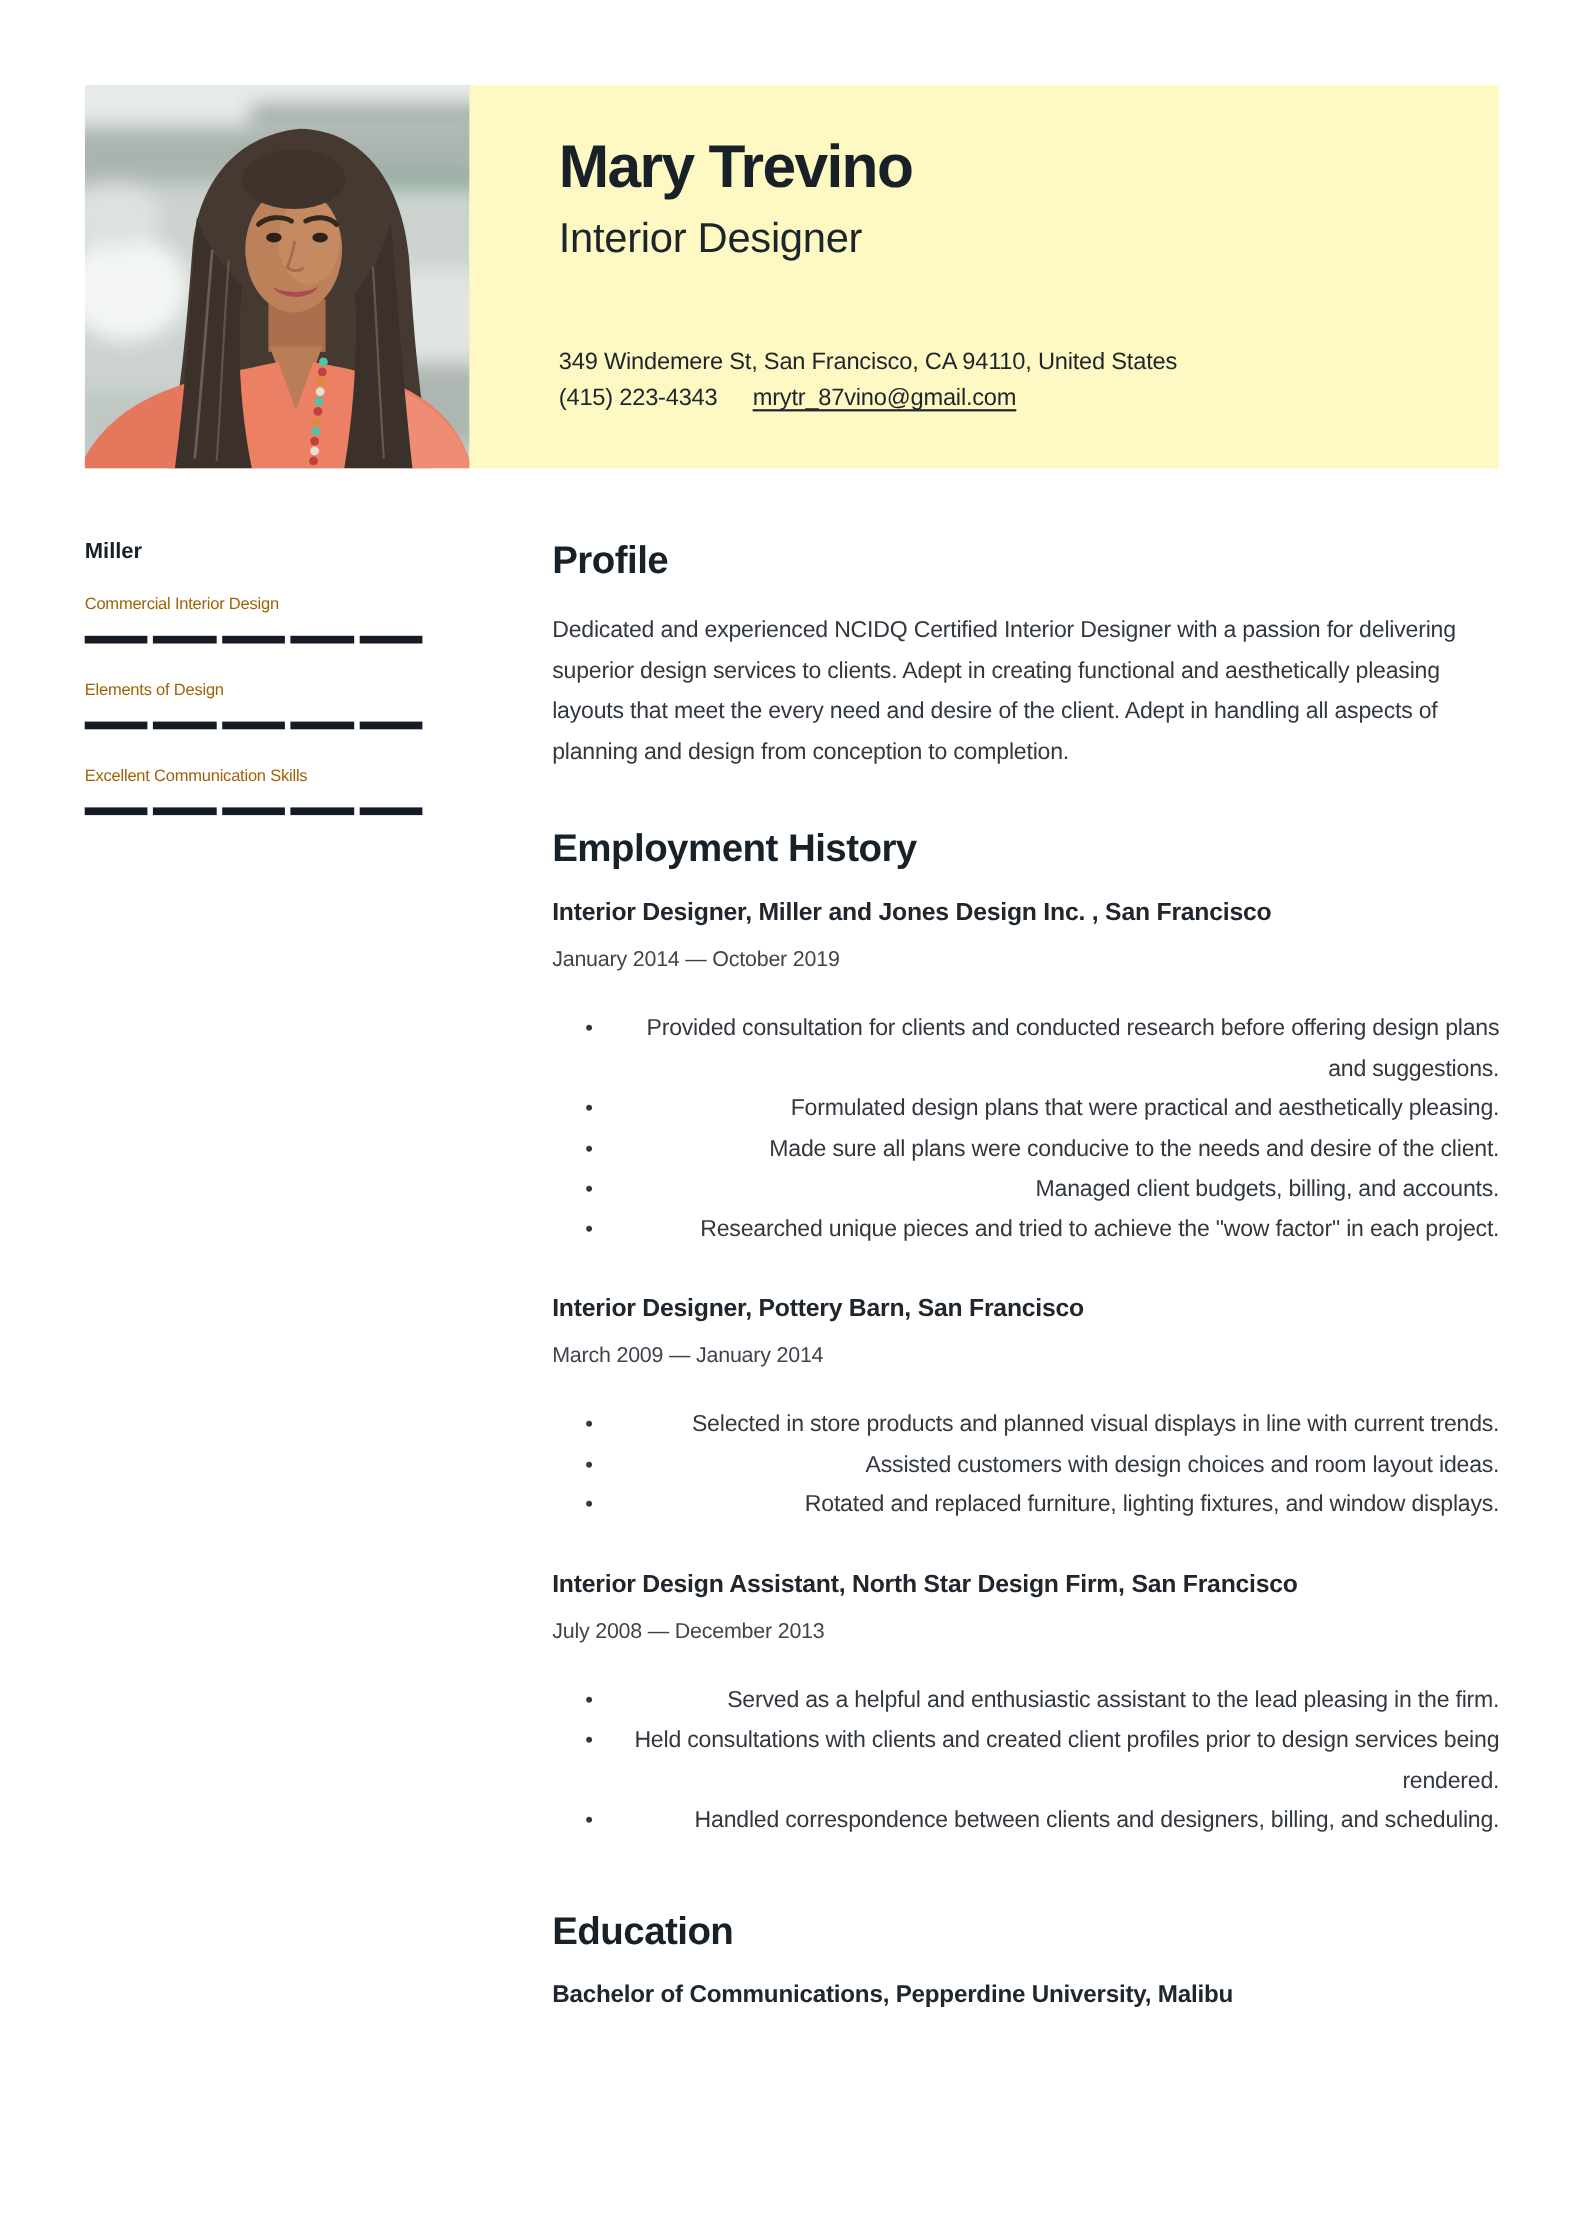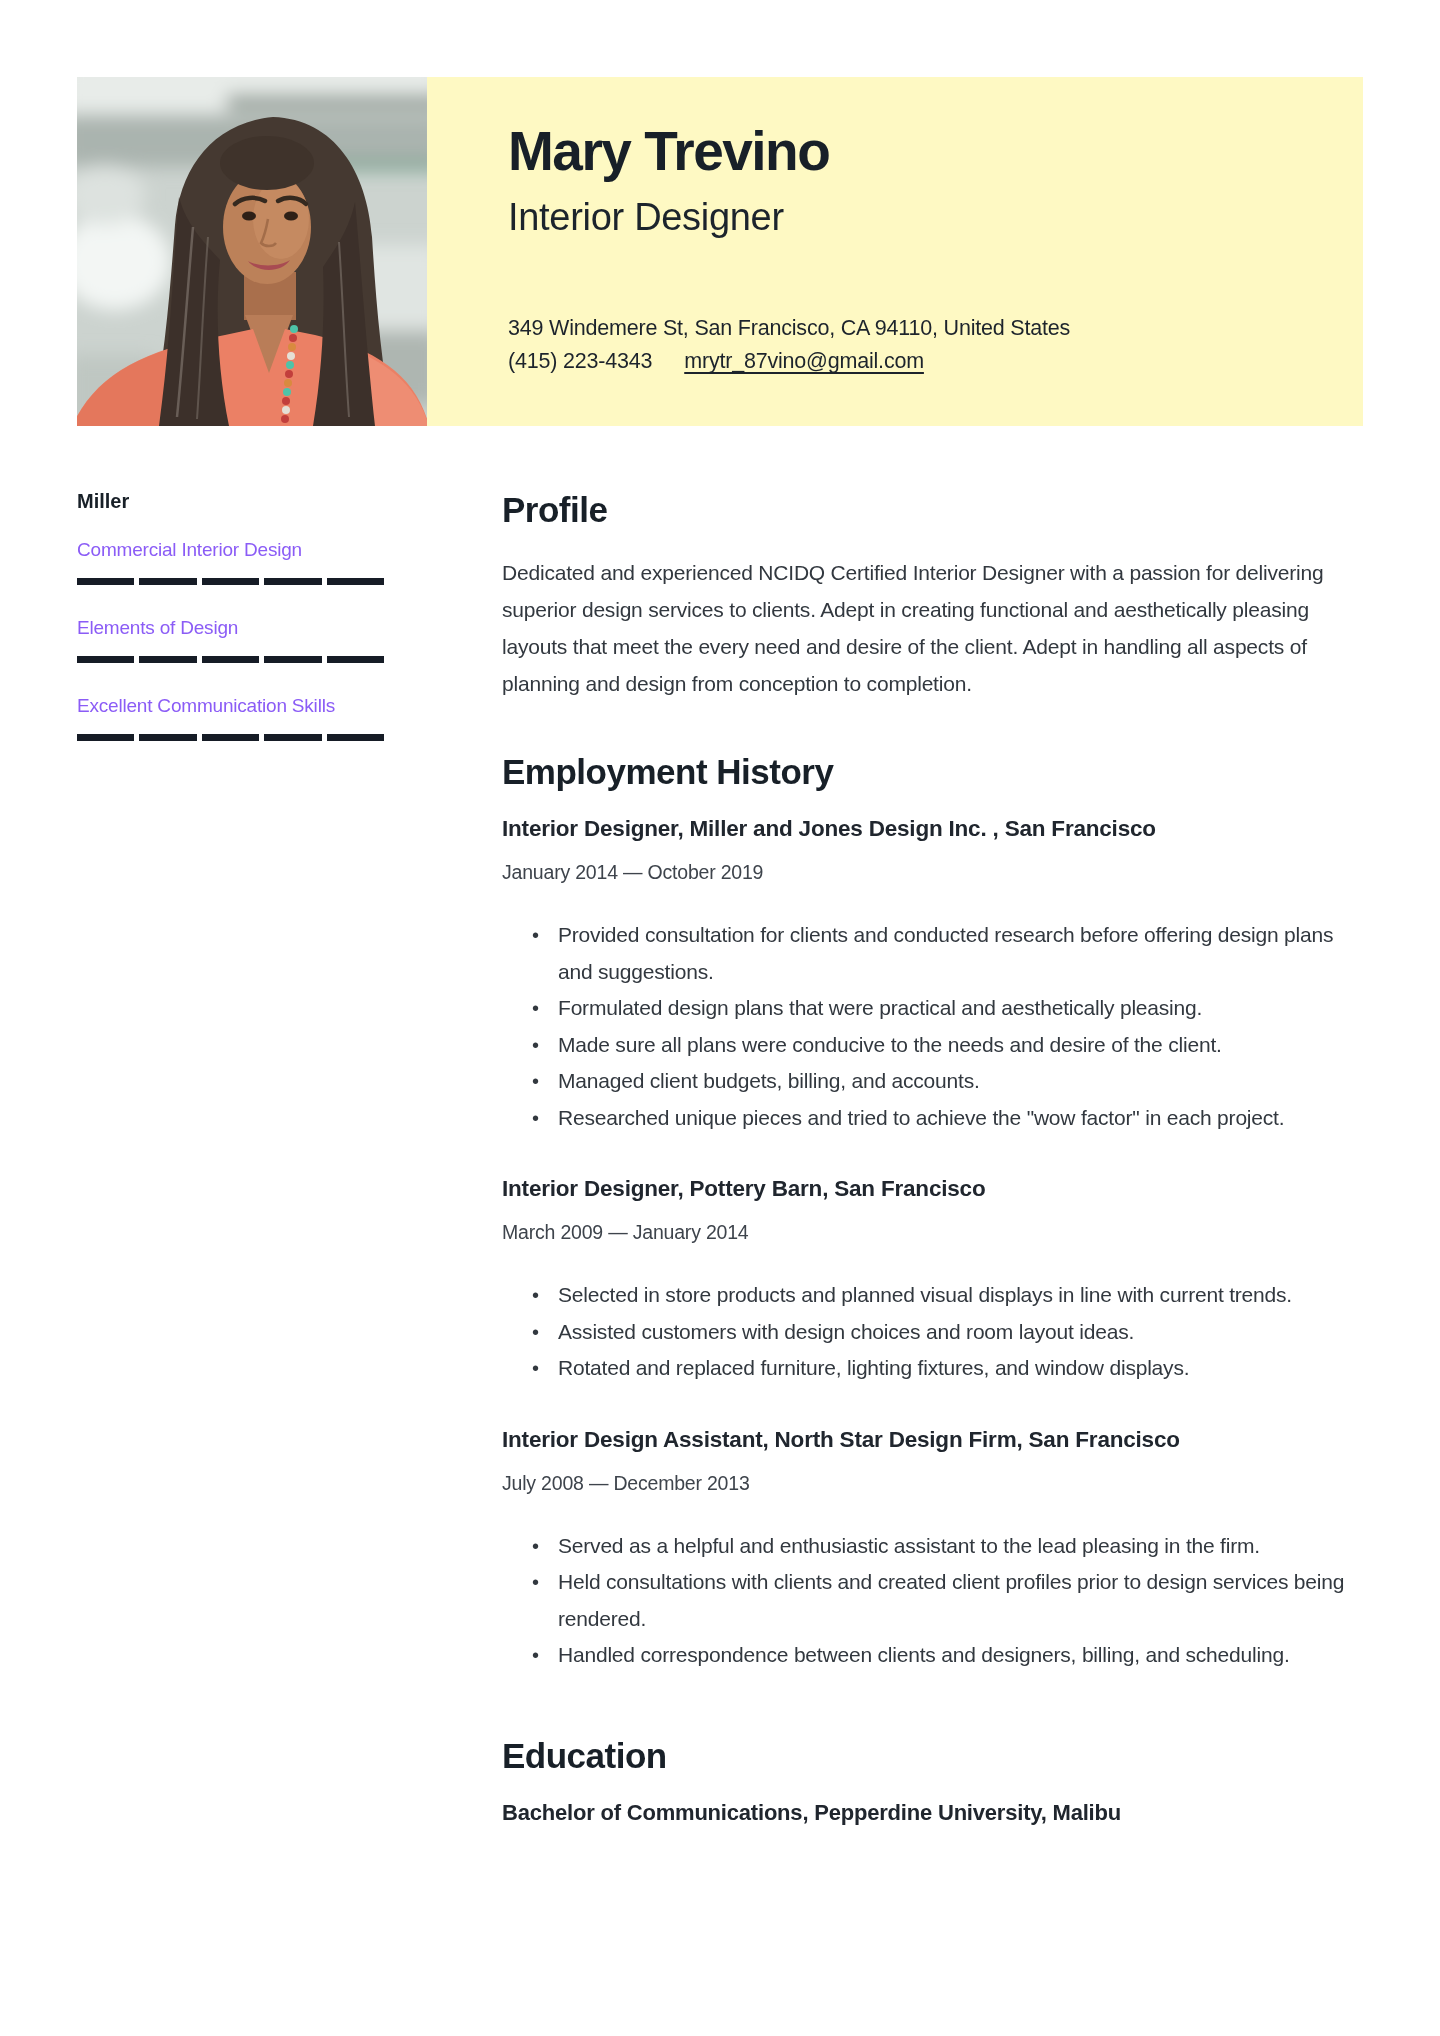--- a/index.html
+++ b/index.html
@@ -26,36 +26,36 @@
   .contact { margin-top:auto; font-size:21.5px; line-height:33px; color:#1d242c; letter-spacing:-0.2px; }
   .contact-row2 { display:flex; gap:32px; }
   .email-link { color:#1d242c; text-decoration:underline; text-underline-offset:4px; }
   
   .columns { display:flex; margin:64px 77px 0 77px; align-items:flex-start; }
   .sidebar { width:307px; flex:none; }
   .main { flex:1; max-width:862px; margin-left:118px; }
   
   .skills-heading { font-size:20px; font-weight:bold; color:#182028; margin-bottom:22px; }
   .skill { margin-bottom:28px; }
-  .skill-name { font-size:19px; line-height:30px; color:#8b5cf6; margin-bottom:13px; letter-spacing:-0.2px; }
+  .skill-name { font-size:15px; line-height:30px; color:#a16207; margin-bottom:13px; letter-spacing:-0.2px; }
   .skill-bar { display:flex; gap:5px; height:7px; }
   .skill-bar span { flex:1; background:#161c26; }
   
   h2.section-heading {
     font-size:35px; font-weight:bold; color:#182028;
     letter-spacing:-0.5px; margin-bottom:24px;
   }
   .profile-text { font-size:21px; line-height:37px; max-width:832px; letter-spacing:-0.2px; }
   .employment-section { margin-top:50px; }
   .job { margin-bottom:40px; }
   .job-title { font-size:22.5px; font-weight:bold; color:#20262e; margin-bottom:19px; letter-spacing:-0.2px; }
   .job-dates { font-size:19.5px; color:#3e444c; margin-bottom:33px; letter-spacing:-0.2px; }
   ul.bullets { list-style:none; padding-left:56px; }
   ul.bullets li {
-    position:relative; font-size:21px; line-height:36.5px; letter-spacing:-0.2px;
+    position:relative; font-size:21px; line-height:36.5px; letter-spacing:-0.2px;text-align:right;
   }
   ul.bullets li::before {
     content:"\2022"; position:absolute; left:-26px; top:0;
     color:#32383f; font-size:20px;
   }
   .education-section { margin-top:62px; }
   .degree { font-size:22px; font-weight:bold; color:#20262e; letter-spacing:-0.2px; }
 </style>
 </head>
 <body>

